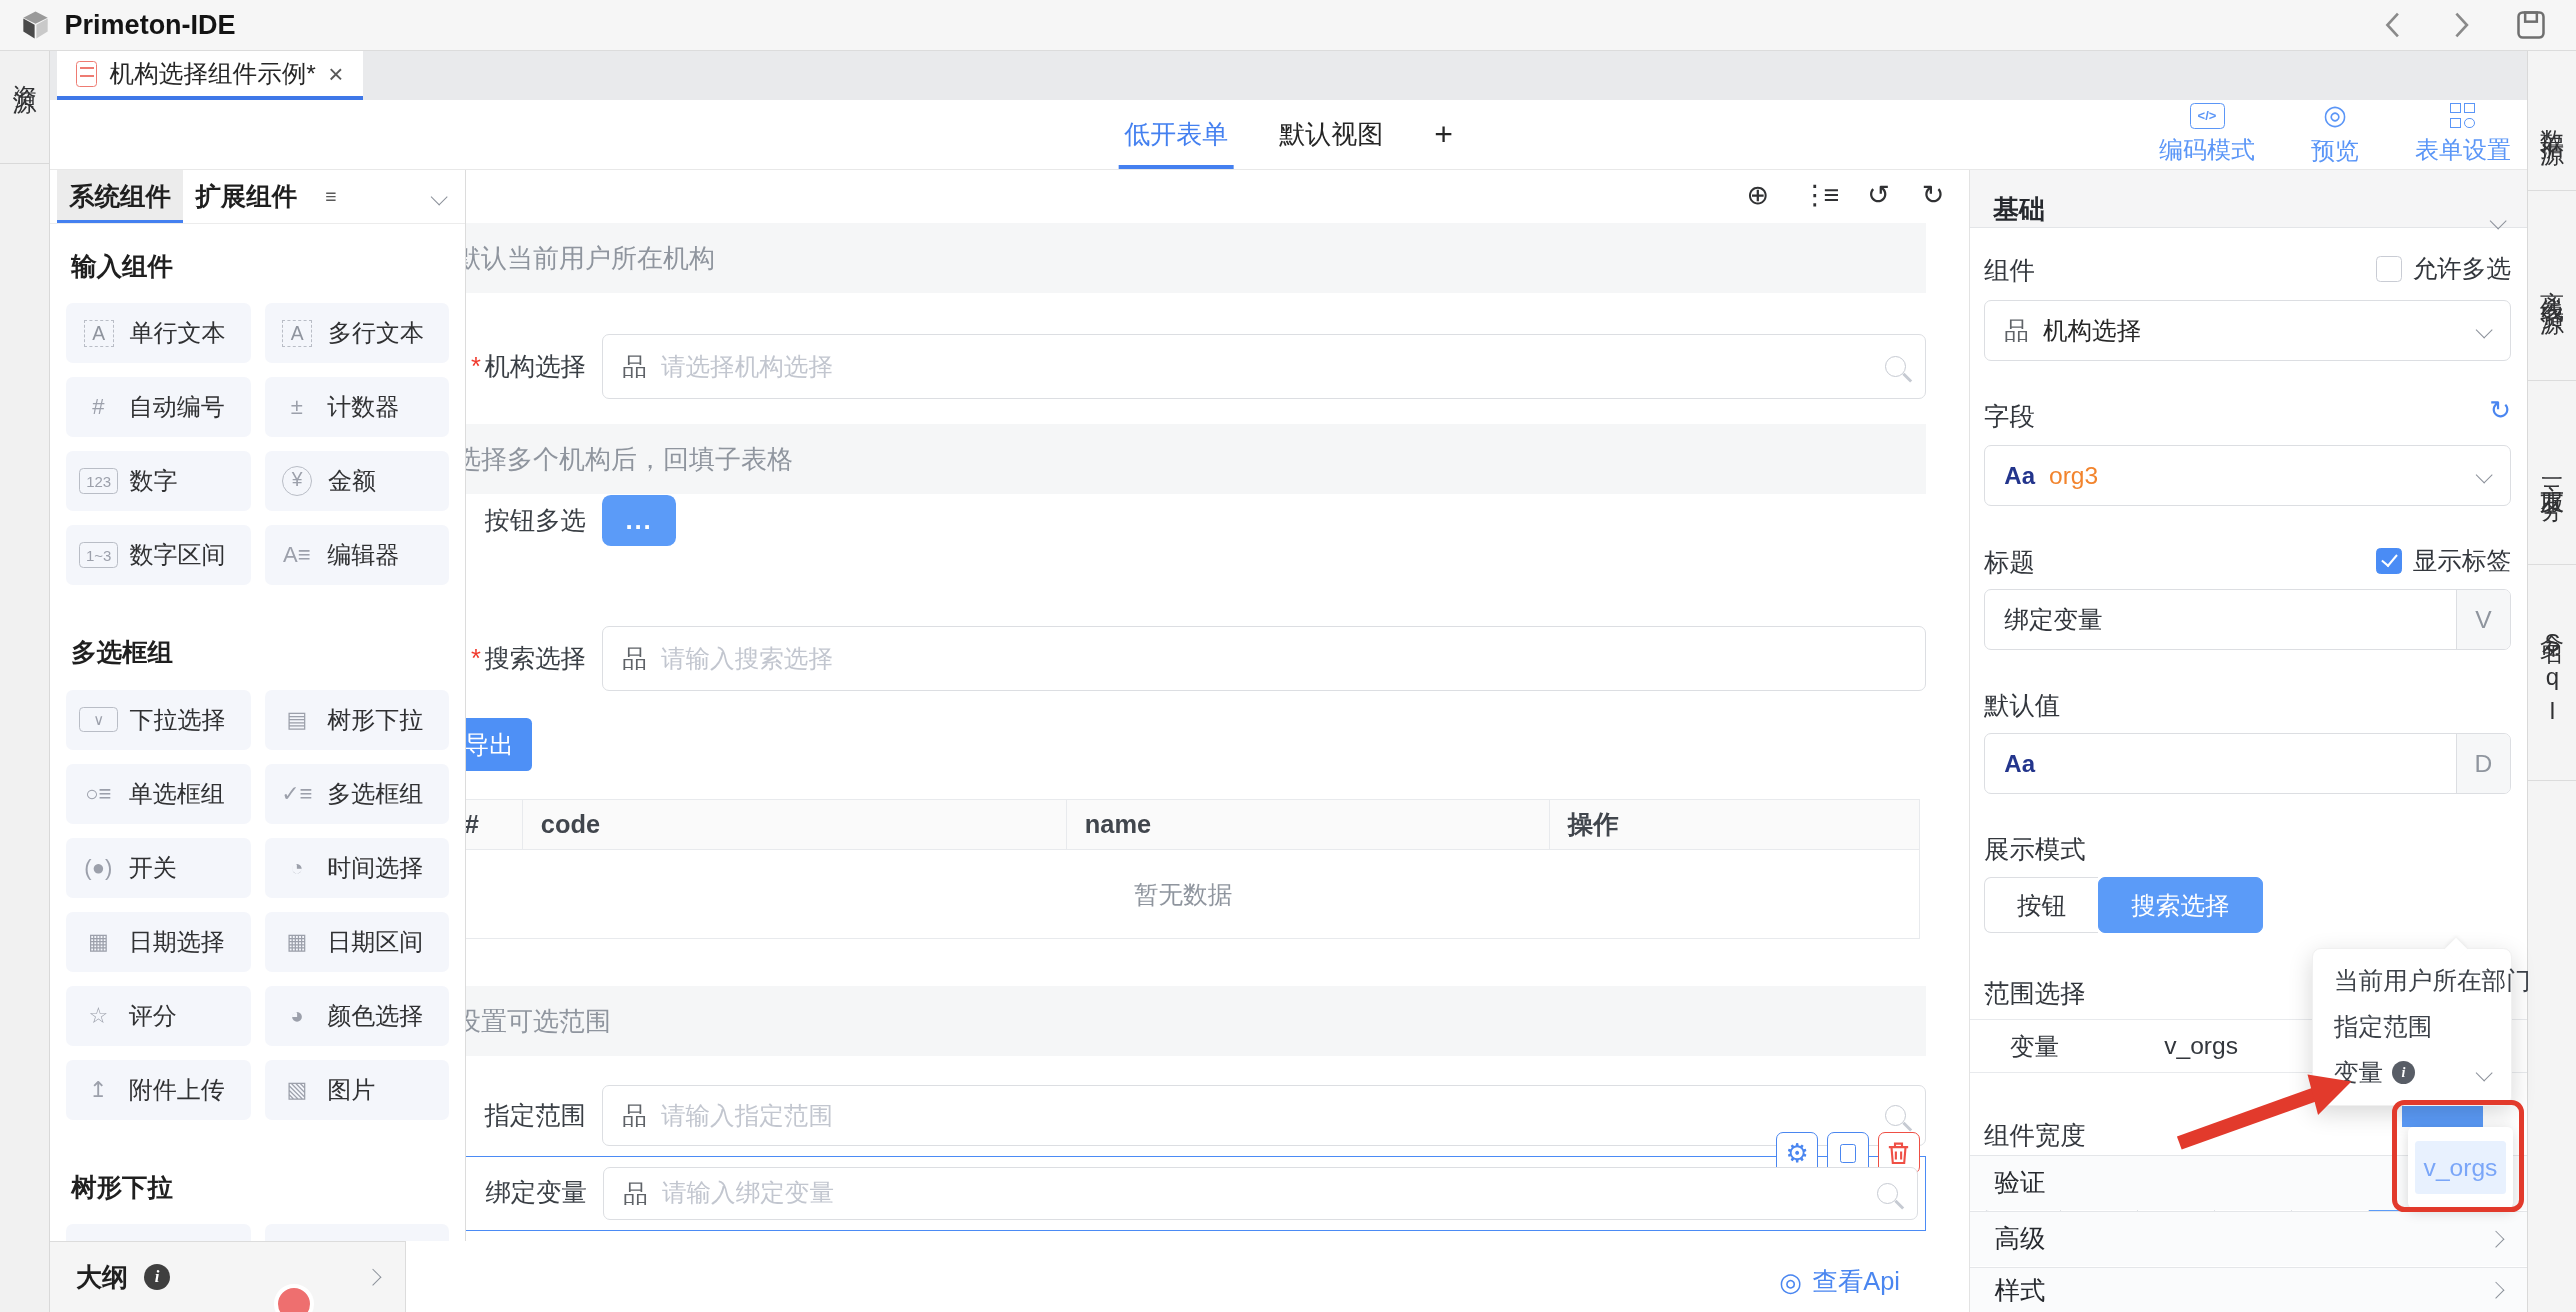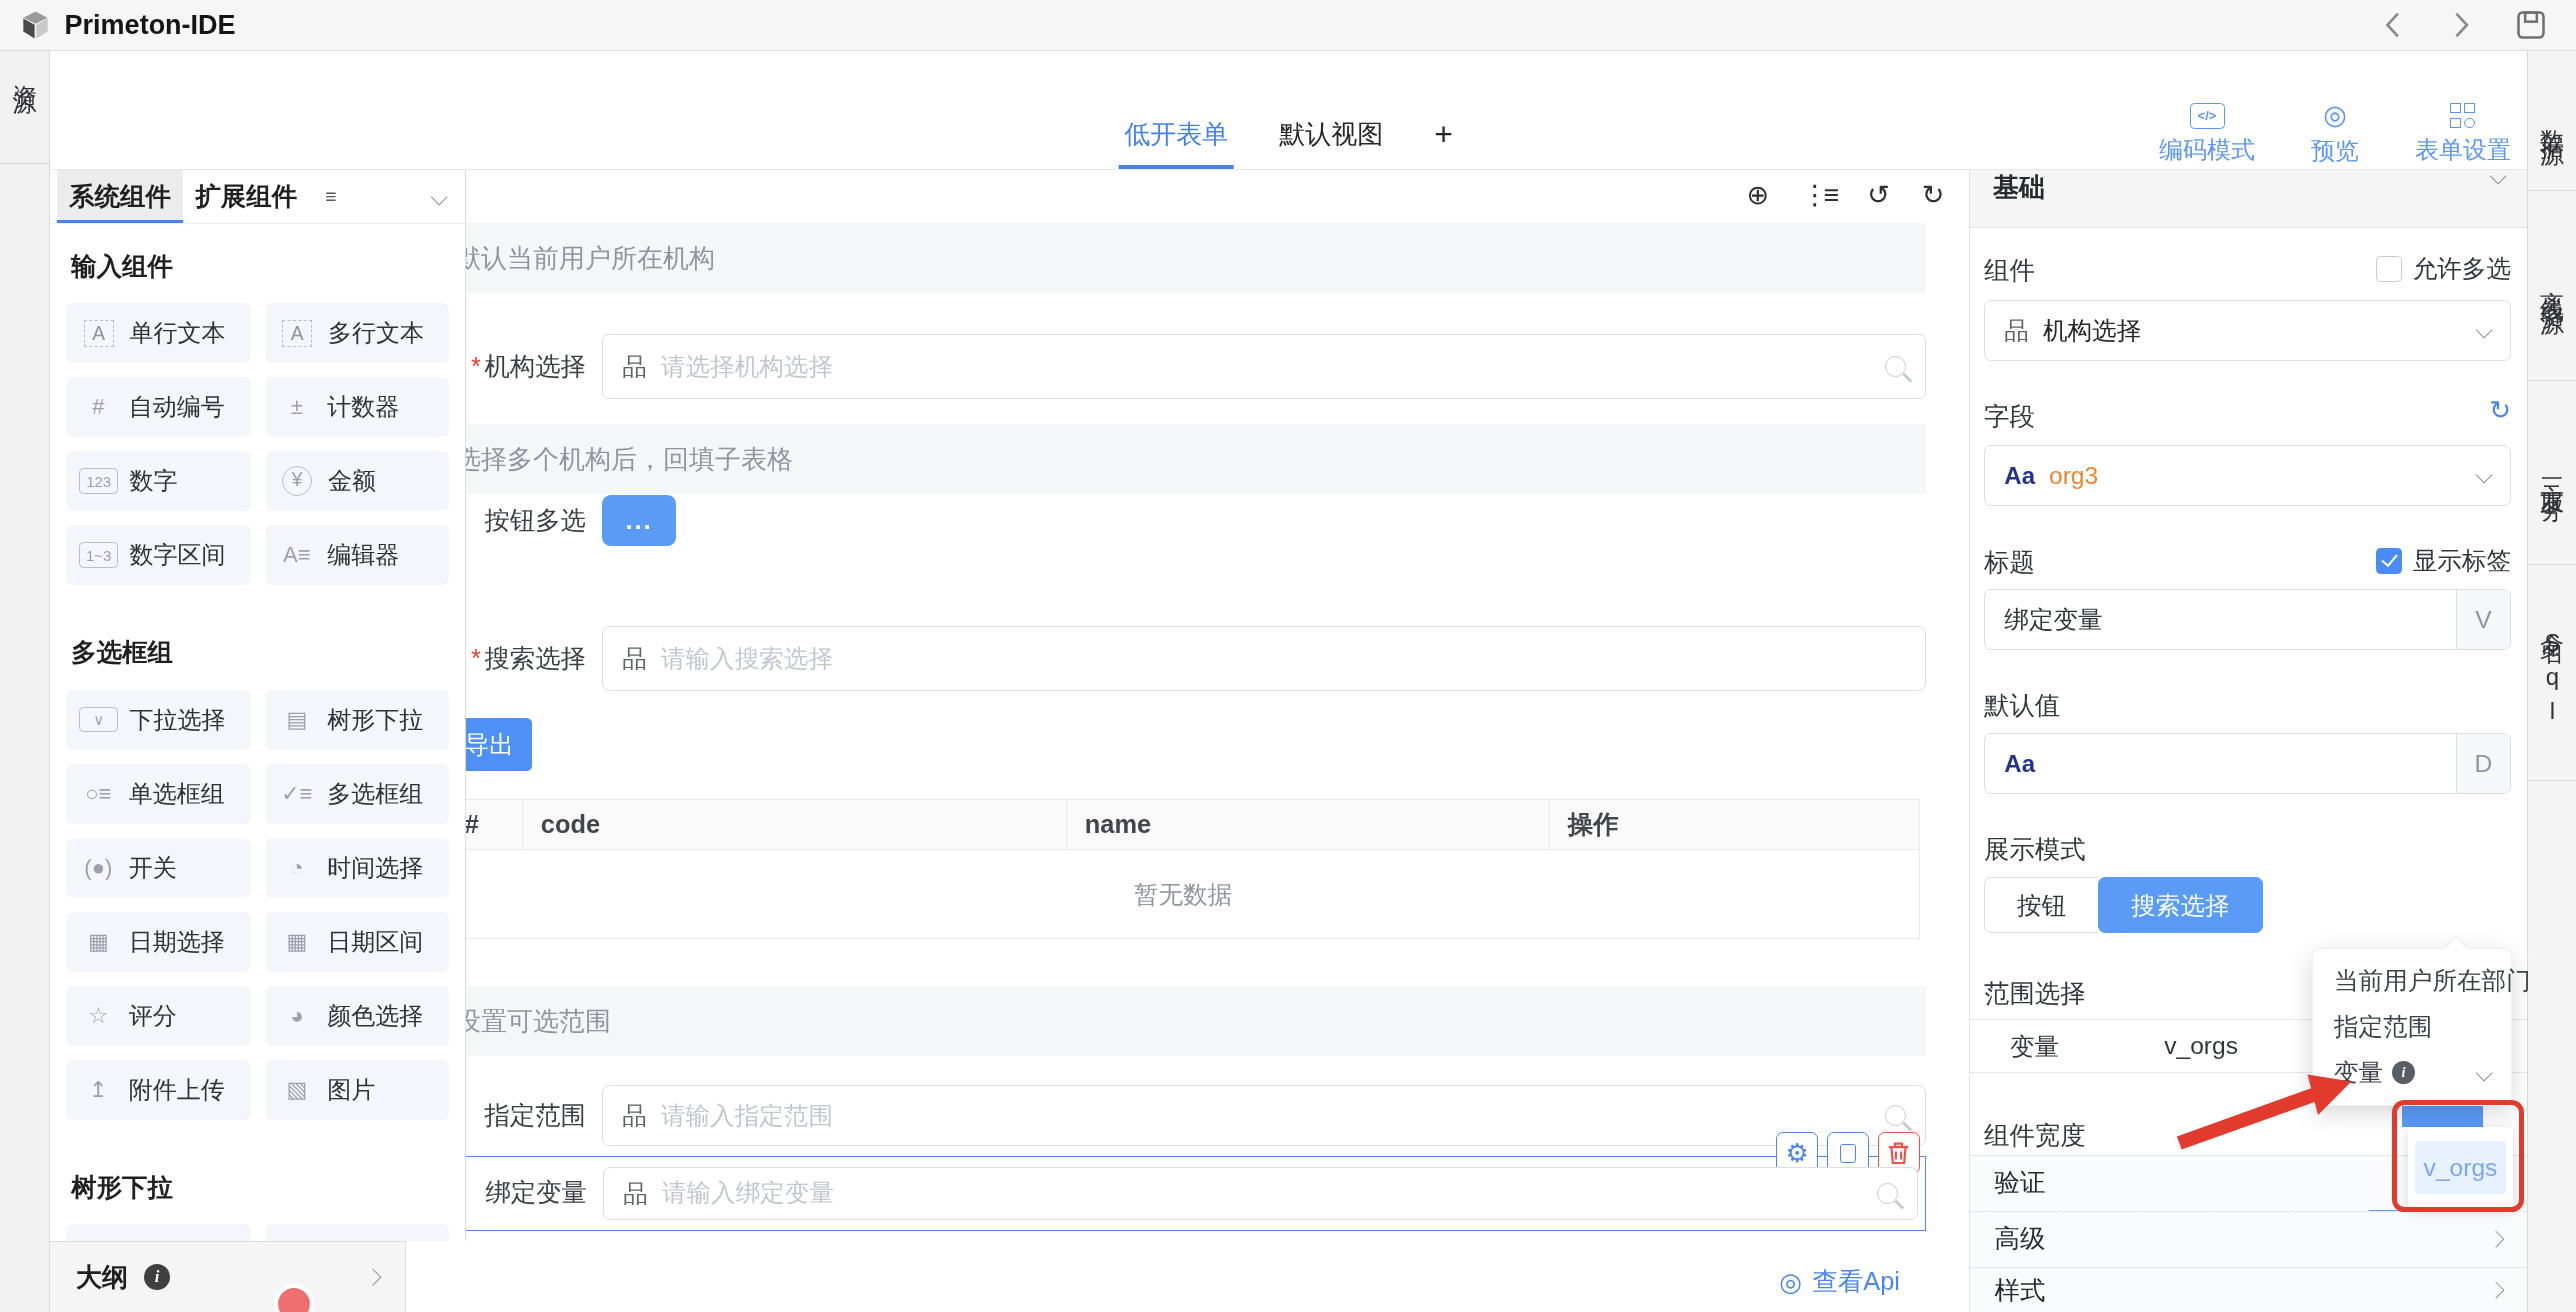--- a/index.html
+++ b/index.html
@@ -98,21 +98,21 @@
   .act-btn { width:42px; height:42px; background:#fff; border-radius:7px; display:flex; align-items:center; justify-content:center; }
   .act-btn.blue { border:1.8px solid #4a86f0; color:#4a86f0; font-size:26px; }
   .act-btn.red { border:1.8px solid #ef4f45; color:#ef4f45; }
   .copy-ic { width:16px; height:19.3px; border:1.8px solid #4a86f0; border-radius:2.6px; position:relative; background:#fff; }
   .copy-ic::before { content:""; position:absolute; left:-8px; top:-8px; width:16px; height:19.3px; border:1.8px solid #4a86f0; border-radius:2.6px; background:#fff; z-index:-1; }
   .view-api { position:absolute; right:26px; top:1042px; display:flex; align-items:center; gap:10.5px; color:#4a86f0; font-size:25.4px; }
   .view-api .eye { font-size:26px; }
 
   
   .inspector { position:absolute; left:1969px; top:170px; width:558px; height:1142px; background:#fff; border-left:0.9px solid #e3e3e3; }
-  .insp-header { position:absolute; left:0; right:0; top:0; height:58px; background:#f5f5f6; border-bottom:0.9px solid #e3e5e8; display:flex; align-items:flex-start; padding:0 23px; font-size:26px; font-weight:600; color:#26292e; }
+  .insp-header { position:absolute; left:0; right:0; top:0; height:58px; background:#f5f5f6; border-bottom:0.9px solid #e3e5e8; display:flex; align-items:flex-end; padding:0 23px; font-size:26px; font-weight:600; color:#26292e; }
   .insp-header .chev { margin-left:auto; }
   .ib { position:absolute; left:14px; right:16px; }
   .ilabel { font-size:25.4px; color:#33373d; }
   .irow-r { position:absolute; right:16px; display:flex; align-items:center; gap:10.5px; }
   .cbox { width:26px; height:26px; border:1.8px solid #c9ccd4; border-radius:4.4px; background:#fff; }
   .cbox.checked { background:#4a8cf5; border-color:#4a8cf5; position:relative; }
   .cbox.checked::after { content:""; position:absolute; left:8px; top:2.6px; width:7px; height:13px; border-right:2.6px solid #fff; border-bottom:2.6px solid #fff; transform:rotate(40deg); }
   .cblabel { font-size:24.6px; color:#33373d; }
   .iselect { height:61px; border:0.9px solid #dcdee2; border-radius:7px; display:flex; align-items:center; padding:0 19.3px; gap:14px; font-size:24.6px; color:#262626; }
   .iselect .chev { margin-left:auto; }
@@ -198,20 +198,30 @@
         <span class="vtext">离线资源</span>
       </div>
     <div class="rr-cell" style="height:184px">
         <span class="vtext">三方服务</span>
       </div>
     <div class="rr-cell" style="height:216px">
         <span class="vtext">命名Sql</span>
       </div>
   </div>
 
+  <div class="tab-strip">
+    <div class="doc-tab">
+      <span class="doc-icon">
+          <i></i>
+          <i></i>
+        </span>
+      <span class="doc-label">机构选择组件示例*</span>
+      <span class="doc-close">×</span>
+    </div>
+  </div>
 
   <div class="toolbar">
     <div class="view-tabs">
       <span class="vtab active">低开表单</span>
       <span class="vtab">默认视图</span>
       <span class="vtab add">+</span>
     </div>
     <div class="top-actions">
       <div class="taction">
         <span class="code-ic">&lt;/&gt;</span>

